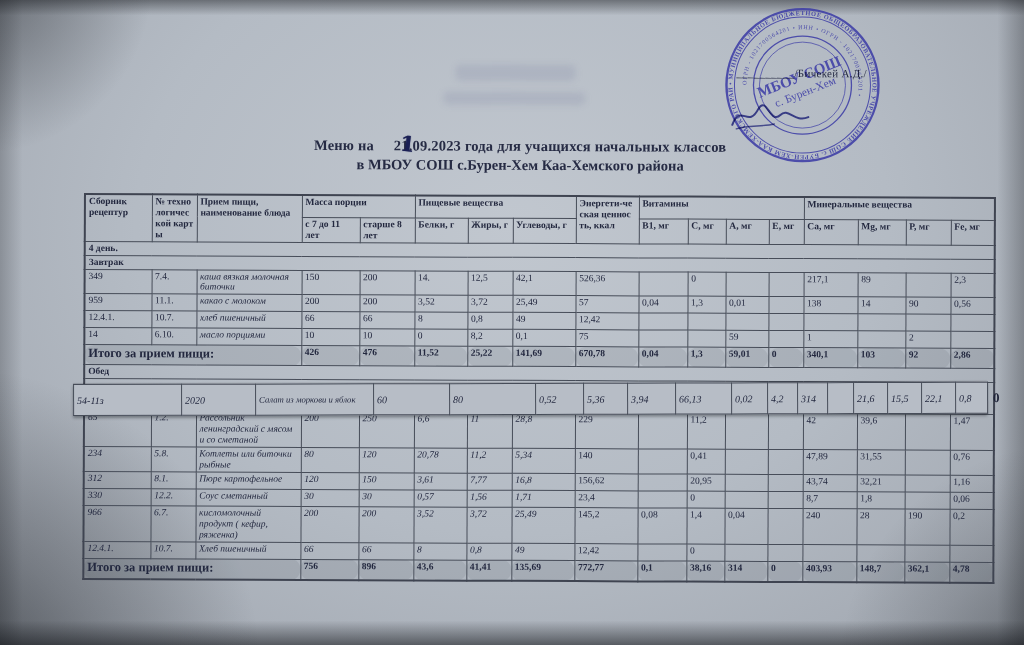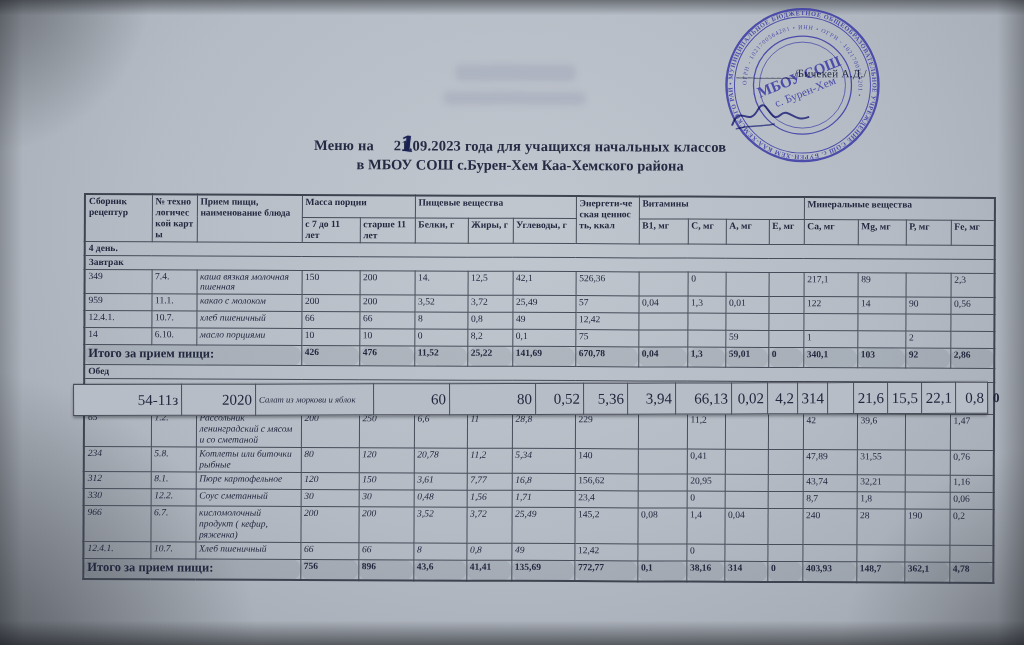--- a/index.html
+++ b/index.html
@@ -53,21 +53,21 @@
   .total-row td{font-weight:bold;font-size:12px;background:rgba(58,64,78,0.10);height:17px;vertical-align:middle;border-radius:10px;}
   .total-row td:first-child{font-size:12.5px;}
   tr.italic-nums td:not(.dish){font-style:italic;}
   tr.italic-nums td:nth-child(n+9){font-style:normal;}
   .slip-spacer td{height:29px;}
 
   
   .slip{position:absolute;left:74px;top:381px;width:914px;z-index:5;transform:rotate(-0.4deg);
     background:#b7bdc6;box-shadow:0 2px 3px rgba(25,29,36,0.40), 0 -1px 1px rgba(25,29,36,0.18);}
   .slip table{width:914px;border-collapse:collapse;table-layout:fixed;}
-  .slip td{border:1px solid #474d59;font-size:15px;color:#23283f;padding:1px 3px;height:28px;vertical-align:middle;text-align:right;}
+  .slip td{border:1px solid #474d59;font-size:10px;color:#23283f;padding:1px 3px;height:28px;vertical-align:middle;text-align:left;font-style:italic;}
   .slip td.dish{font-style:italic;font-size:8.7px;text-align:left;vertical-align:middle;}
   .stray-zero{position:absolute;left:994px;top:386px;font-size:13px;font-weight:bold;z-index:6;color:#1e2338;}
 </style>
 </head>
 <body>
 
 <div class="photo">
  <div class="content">
 
   <div class="ghost g1"></div>
@@ -144,21 +144,21 @@
         <th rowspan="2" class="bw">№ технологической карты</th>
         <th rowspan="2">Прием пищи, наименование блюда</th>
         <th colspan="2">Масса порции</th>
         <th colspan="3">Пищевые вещества</th>
         <th rowspan="2" class="bw">Энергети-ческая ценность, ккал</th>
         <th colspan="4">Витамины</th>
         <th colspan="4">Минеральные вещества</th>
       </tr>
       <tr class="sub">
         <th>с 7 до 11 лет</th>
-        <th>старше 11 лет</th>
+        <th>старше 8 лет</th>
         <th>Белки, г</th>
         <th>Жиры, г</th>
         <th>Углеводы, г</th>
         <th>В1, мг</th>
         <th>С, мг</th>
         <th>А, мг</th>
         <th>Е, мг</th>
         <th>Са, мг</th>
         <th>Mg, мг</th>
         <th>Р, мг</th>
@@ -168,21 +168,21 @@
     <tbody>
           <tr class="section-row day-row">
             <td colspan="17">4 день.</td>
           </tr>
           <tr class="section-row meal-row">
             <td colspan="17">Завтрак</td>
           </tr>
           <tr class="data-row">
             <td>349</td>
             <td>7.4.</td>
-            <td class="dish">каша вязкая молочная пшенная</td>
+            <td class="dish">каша вязкая молочная биточки</td>
             <td>150</td>
             <td>200</td>
             <td>14.</td>
             <td>12,5</td>
             <td>42,1</td>
             <td>526,36</td>
             <td></td>
             <td>0</td>
             <td></td>
             <td></td>
@@ -198,21 +198,21 @@
             <td>200</td>
             <td>200</td>
             <td>3,52</td>
             <td>3,72</td>
             <td>25,49</td>
             <td>57</td>
             <td>0,04</td>
             <td>1,3</td>
             <td>0,01</td>
             <td></td>
-            <td>122</td>
+            <td>138</td>
             <td>14</td>
             <td>90</td>
             <td>0,56</td>
           </tr>
           <tr class="data-row">
             <td>12.4.1.</td>
             <td>10.7.</td>
             <td class="dish">хлеб пшеничный</td>
             <td>66</td>
             <td>66</td>
@@ -327,21 +327,21 @@
             <td>32,21</td>
             <td></td>
             <td>1,16</td>
           </tr>
           <tr class="data-row italic-nums">
             <td>330</td>
             <td>12.2.</td>
             <td class="dish">Соус сметанный</td>
             <td>30</td>
             <td>30</td>
-            <td>0,48</td>
+            <td>0,57</td>
             <td>1,56</td>
             <td>1,71</td>
             <td>23,4</td>
             <td></td>
             <td>0</td>
             <td></td>
             <td></td>
             <td>8,7</td>
             <td>1,8</td>
             <td></td>

